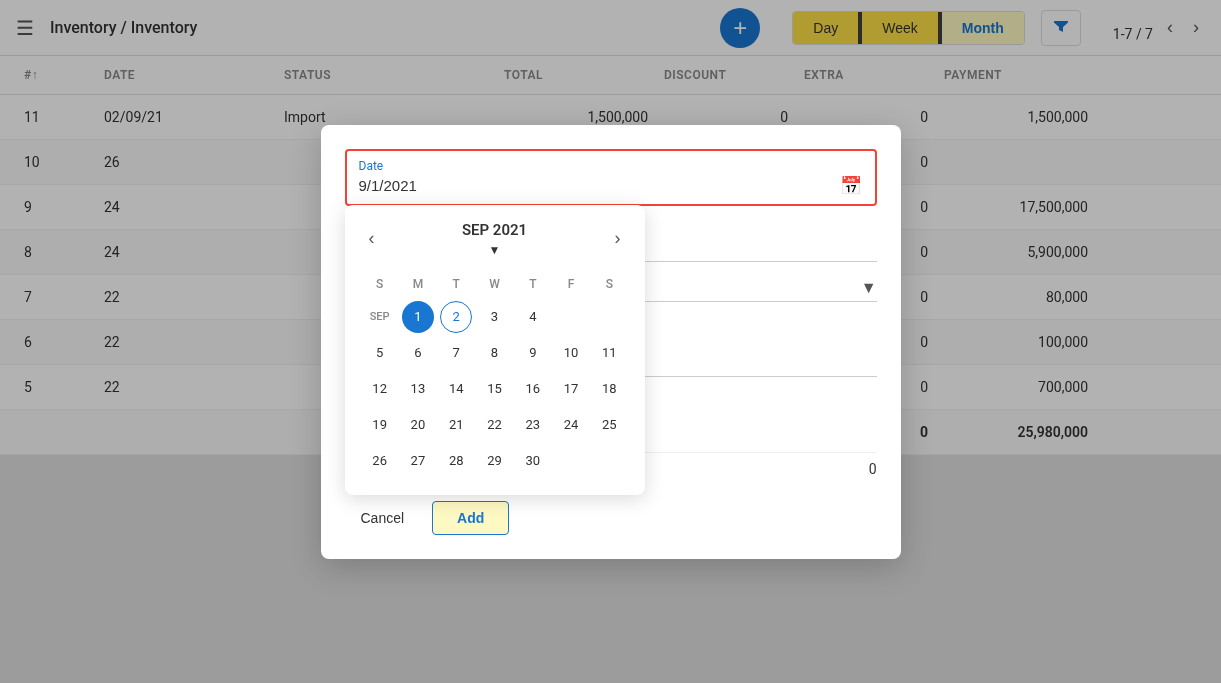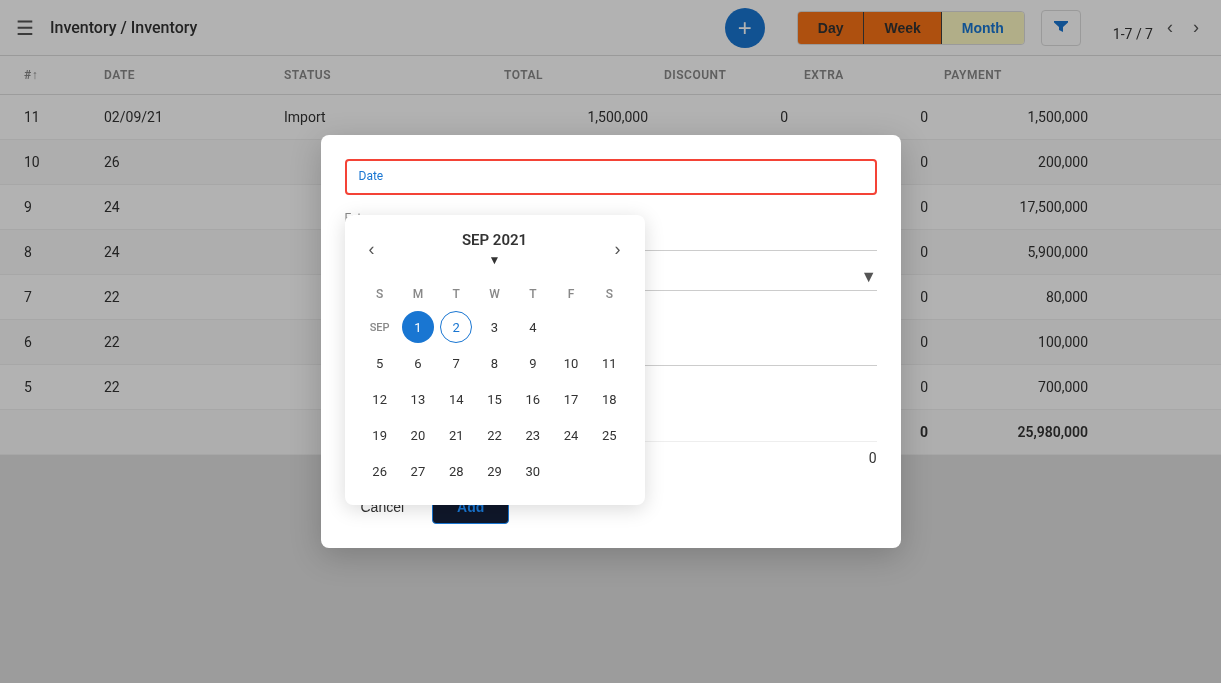--- a/index.html
+++ b/index.html
@@ -53,25 +53,24 @@
       display: flex;
       border: 1px solid #ddd;
       border-radius: 4px;
       overflow: hidden;
       margin-right: 16px;
     }
     .topbar-tab {
       padding: 8px 20px;
       font-size: 14px;
       color: #333;
-      background: #f97316;
-      border: none;
-      cursor: pointer;
-      border-right: 1px solid #404040;
-      font-weight: bold;
+      background: #fde047;
+      border: none;
+      cursor: pointer;
+      border-right: 4px solid #404040;
     }
     .topbar-tab:last-child { border-right: none; }
     .topbar-tab.active {
       background: #fef9c3;
       color: #1976d2;
       font-weight: 600;
     }
     .topbar-filter-btn {
       width: 40px;
       height: 36px;
@@ -354,21 +353,21 @@
     .btn-cancel {
       background: none;
       border: none;
       font-size: 14px;
       color: #333;
       padding: 8px 16px;
       cursor: pointer;
       font-weight: 500;
     }
     .btn-add {
-      background: #0f172a;
+      background: #fef9c3;
       border: 1px solid #1976d2;
       color: #1976d2;
       font-size: 14px;
       font-weight: 600;
       padding: 8px 24px;
       border-radius: 4px;
       cursor: pointer;
     }
 
     
@@ -422,21 +421,20 @@
       <div class="table-cell right">0</div>
       <div class="table-cell right">1,500,000</div>
     </div>
     <div class="table-row">
       <div class="table-cell">10</div>
       <div class="table-cell">26</div>
       <div class="table-cell"></div>
       <div class="table-cell right"></div>
       <div class="table-cell right">0</div>
       <div class="table-cell right">0</div>
-      <div class="table-cell right">200,000</div>
     </div>
     <div class="table-row">
       <div class="table-cell">9</div>
       <div class="table-cell">24</div>
       <div class="table-cell"></div>
       <div class="table-cell right"></div>
       <div class="table-cell right">0</div>
       <div class="table-cell right">0</div>
       <div class="table-cell right">17,500,000</div>
     </div>
@@ -486,20 +484,24 @@
     <div class="table-cell right bold">25,980,000</div>
   </div>
   </div>
 
 <div class="overlay">
   <div class="dialog">
 
     <div style="position:relative;">
       <div class="date-field-wrapper">
         <div class="date-field-label">Date</div>
+        <div class="date-field-row">
+          <input class="date-field-input" type="text" value="9/1/2021" style="">
+          <span class="date-calendar-icon">📅</span>
+        </div>
       </div>
 
       <div class="calendar-dropdown">
         <div class="calendar-header">
           <button class="calendar-nav-btn">‹</button>
           <span class="calendar-month-label">
             <span>SEP 2021</span>
             <span style="font-size:12px;">▼</span>
           </span>
           <button class="calendar-nav-btn">›</button>

